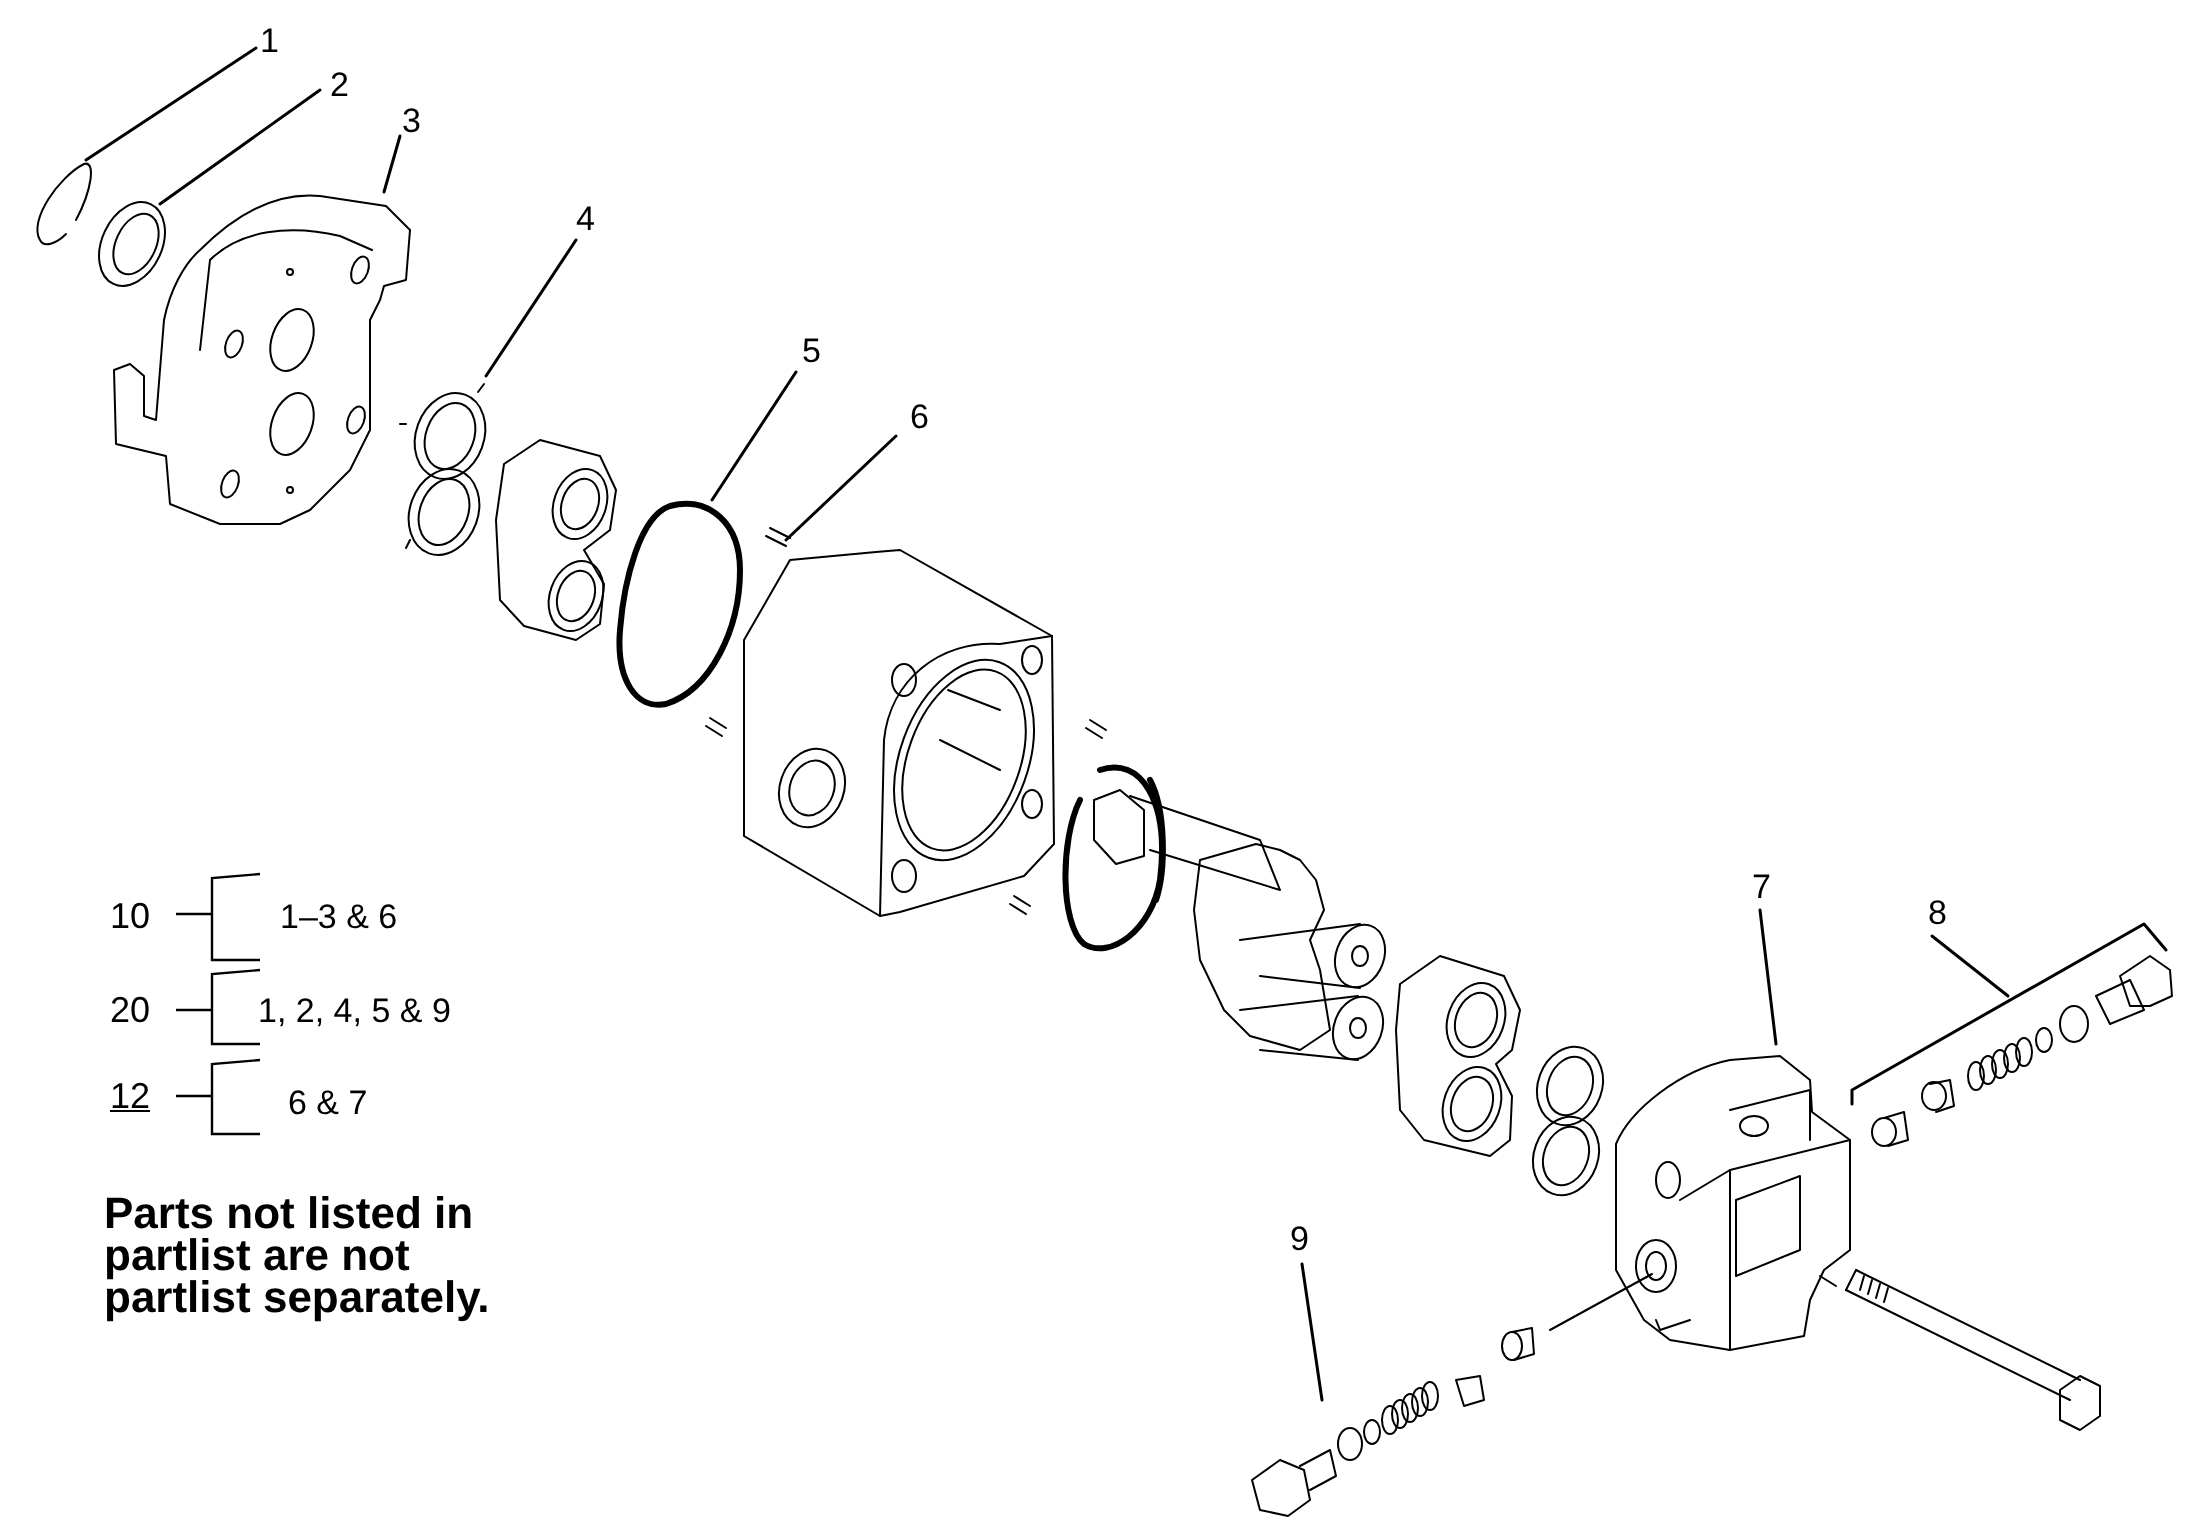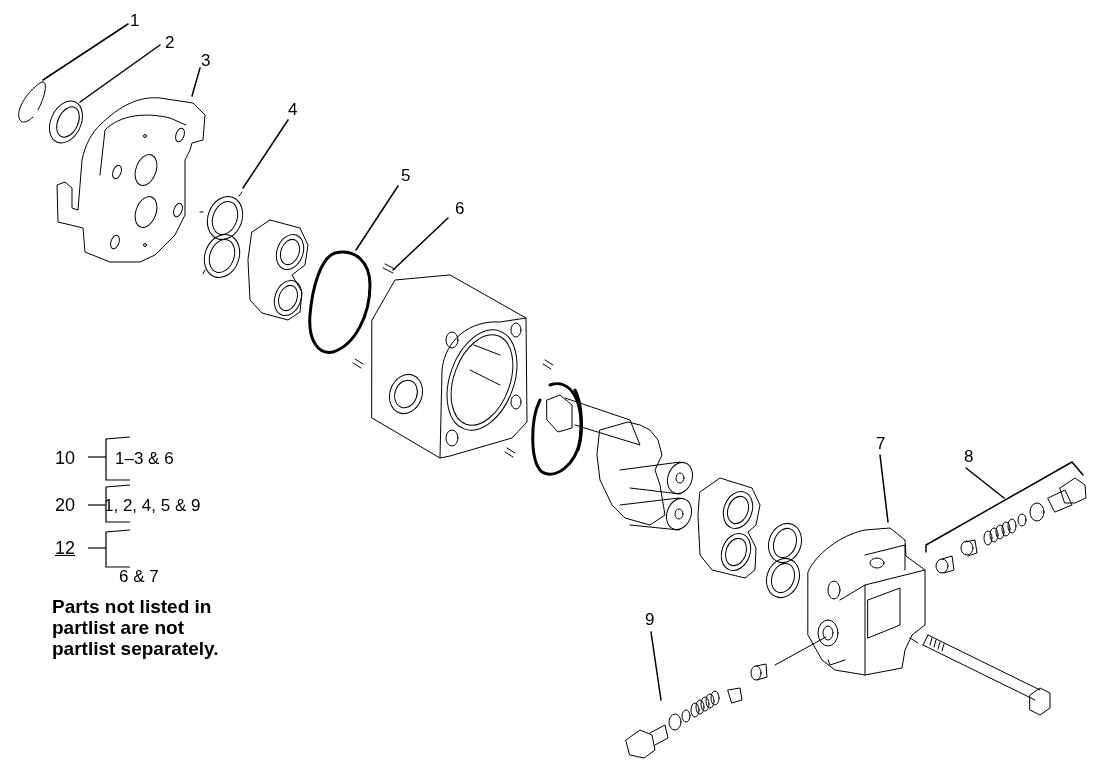--- a/index.html
+++ b/index.html
@@ -1,21 +1,21 @@
 <!DOCTYPE html>
 <html><head>
 <meta charset="utf-8">
 <style>
   html, body { margin: 0; padding: 0; background: #ffffff; }
   body { width: 1102px; height: 770px; position: relative; overflow: hidden; font-family: "Liberation Sans", sans-serif; color: #000; }
   svg.diagram { position: absolute; left: 0; top: 0; width: 1102px; height: 770px; }
   .callout { position: absolute; font-size: 17px; line-height: 17px; }
   .kit-num { position: absolute; font-size: 18px; line-height: 17px; }
-  .kit-contents { position: absolute; font-size: 17px; line-height: 17px; white-space: nowrap; }
-  .note { position: absolute; left: 52px; top: 596px; font-size: 19px; font-weight: bold; line-height: 21px; }
+  .kit-contents { position: absolute; font-size: 17px; line-height: 17px; white-space: nowrap; margin-left: 25px; }
+  .note { position: absolute; left: 52px; top: 596px; font-size: 22px; font-weight: bold; line-height: 21px; }
   .note div { white-space: nowrap; }
 </style>
 </head>
 <body>
 
 <svg class="diagram" viewBox="0 0 1102 770" xmlns="http://www.w3.org/2000/svg" fill="none" stroke="#000" stroke-width="1" stroke-linejoin="round" stroke-linecap="round">
 
   <g stroke-width="1.5">
     <line x1="128" y1="24" x2="43" y2="80"></line>
     <line x1="160" y1="45" x2="80" y2="102"></line>
@@ -209,20 +209,20 @@
     <path d="M130 530 L 106 532 L 106 567 L 130 567"></path>
   </svg>
 
   <span class="kit-num" style="left:55px;top:450px;">10</span>
   <span class="kit-contents" style="left:115px;top:450px;">1–3 &amp; 6</span>
 
   <span class="kit-num" style="left:55px;top:497px;">20</span>
   <span class="kit-contents" style="left:104px;top:497px;">1, 2, 4, 5 &amp; 9</span>
 
   <span class="kit-num" style="left:55px;top:540px;text-decoration:underline;">12</span>
-  <span class="kit-contents" style="left:119px;top:568px;text-align:right;">6 &amp; 7</span>
+  <span class="kit-contents" style="left:119px;top:543px;text-align:right;">6 &amp; 7</span>
 </div>
 
 <div class="note">
   <div>Parts not listed in</div>
   <div>partlist are not</div>
   <div>partlist separately.</div>
 </div>
 
 </body></html>

